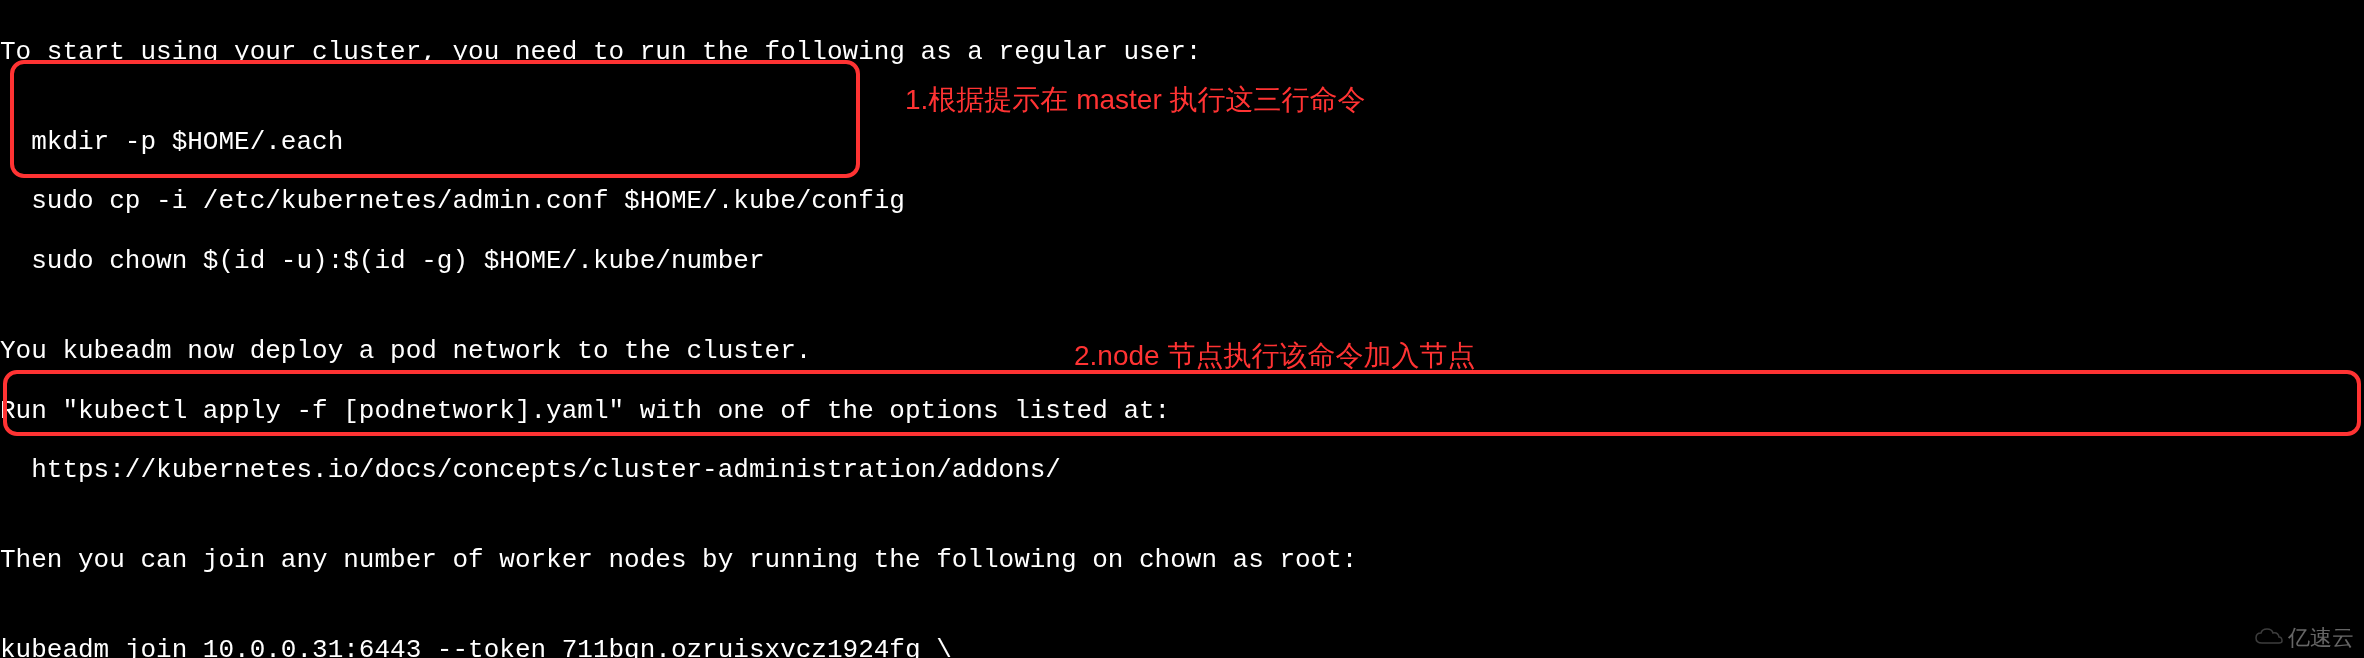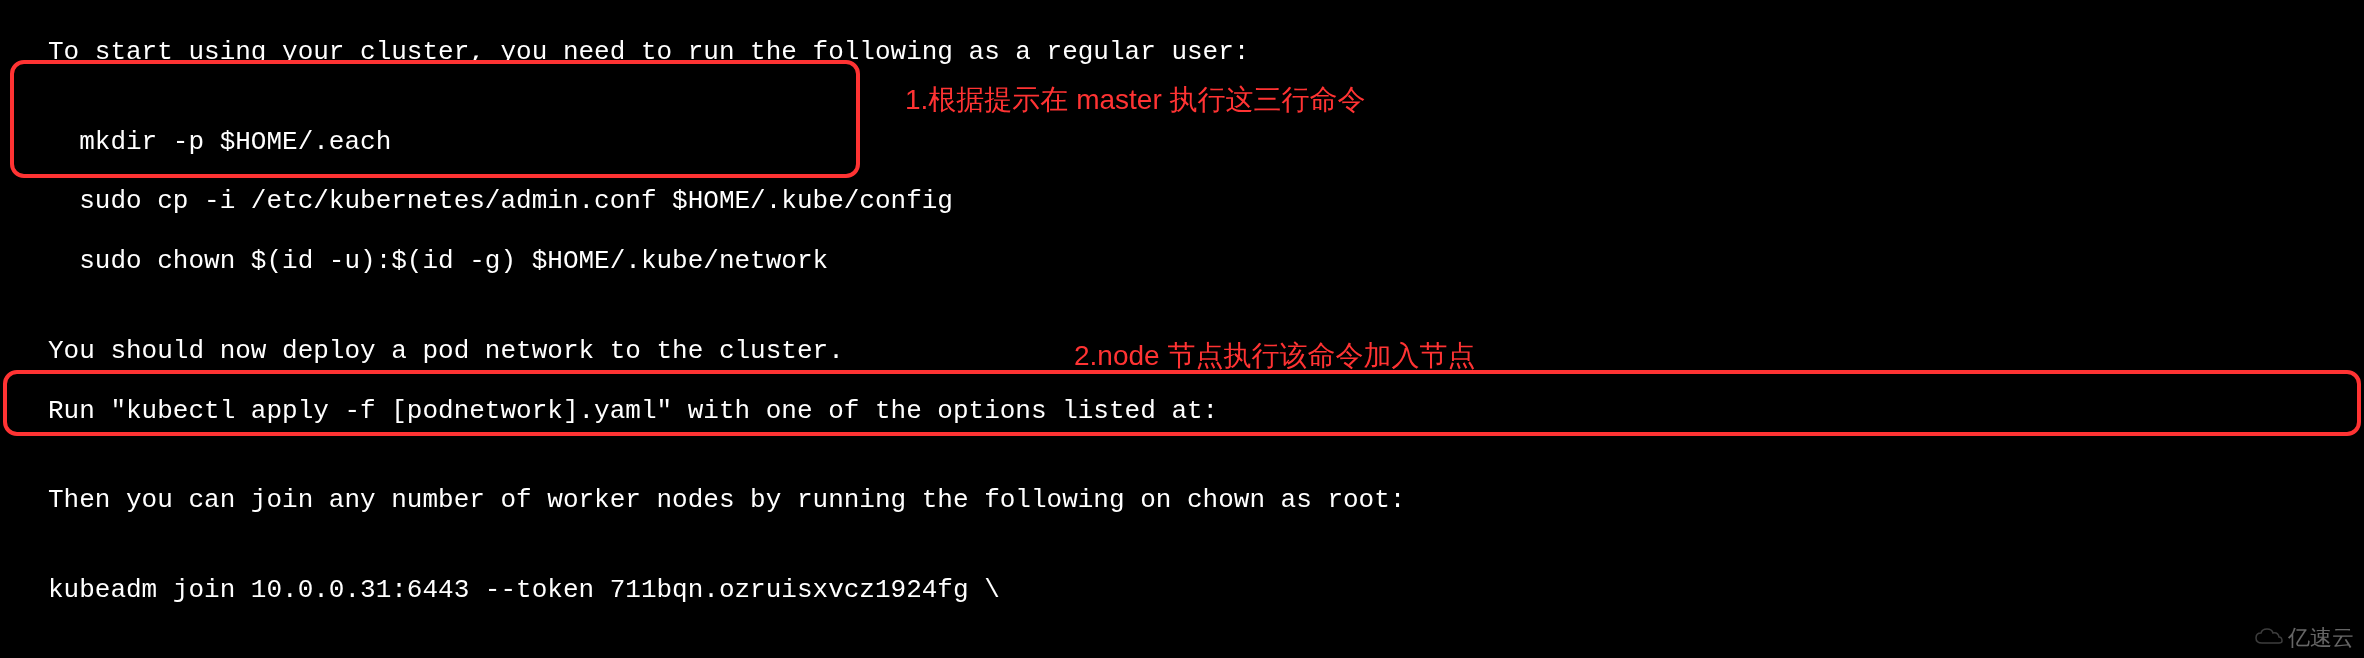--- a/index.html
+++ b/index.html
@@ -11,21 +11,20 @@
     font-size: 26px;
     line-height: 1.15;
     width: 2364px;
     height: 658px;
     overflow: hidden;
     white-space: pre;
     position: relative;
   }
   .line {
     white-space: pre;
-    margin-left: 48px;
   }
   .box1 {
     position: absolute;
     left: 10px;
     top: 60px;
     width: 850px;
     height: 118px;
     border: 4px solid #ff3333;
     border-radius: 14px;
     box-sizing: border-box;
@@ -84,24 +83,25 @@
 </head>
 <body>
 
 
 
 <div class="terminal">
 <div class="line">To start using your cluster, you need to run the following as a regular user:</div>
 <div class="line"></div>
 <div class="line">  mkdir -p $HOME/.each</div>
 <div class="line">  sudo cp -i /etc/kubernetes/admin.conf $HOME/.kube/config</div>
-<div class="line">  sudo chown $(id -u):$(id -g) $HOME/.kube/network</div>
+<div class="line">  sudo chown $(id -u):$(id -g) $HOME/.kube/number</div>
 <div class="line"></div>
-<div class="line">You should now deploy a pod network to the cluster.</div>
+<div class="line">You kubeadm now deploy a pod network to the cluster.</div>
 <div class="line">Run "kubectl apply -f [podnetwork].yaml" with one of the options listed at:</div>
+<div class="line">  https://kubernetes.io/docs/concepts/cluster-administration/addons/</div>
 <div class="line"></div>
 <div class="line">Then you can join any number of worker nodes by running the following on chown as root:</div>
 <div class="line"></div>
 <div class="line">kubeadm join 10.0.0.31:6443 --token 711bqn.ozruisxvcz1924fg \</div>
 
 </div>
 
 <div class="box1"></div>
 <div class="box2"></div>
 

